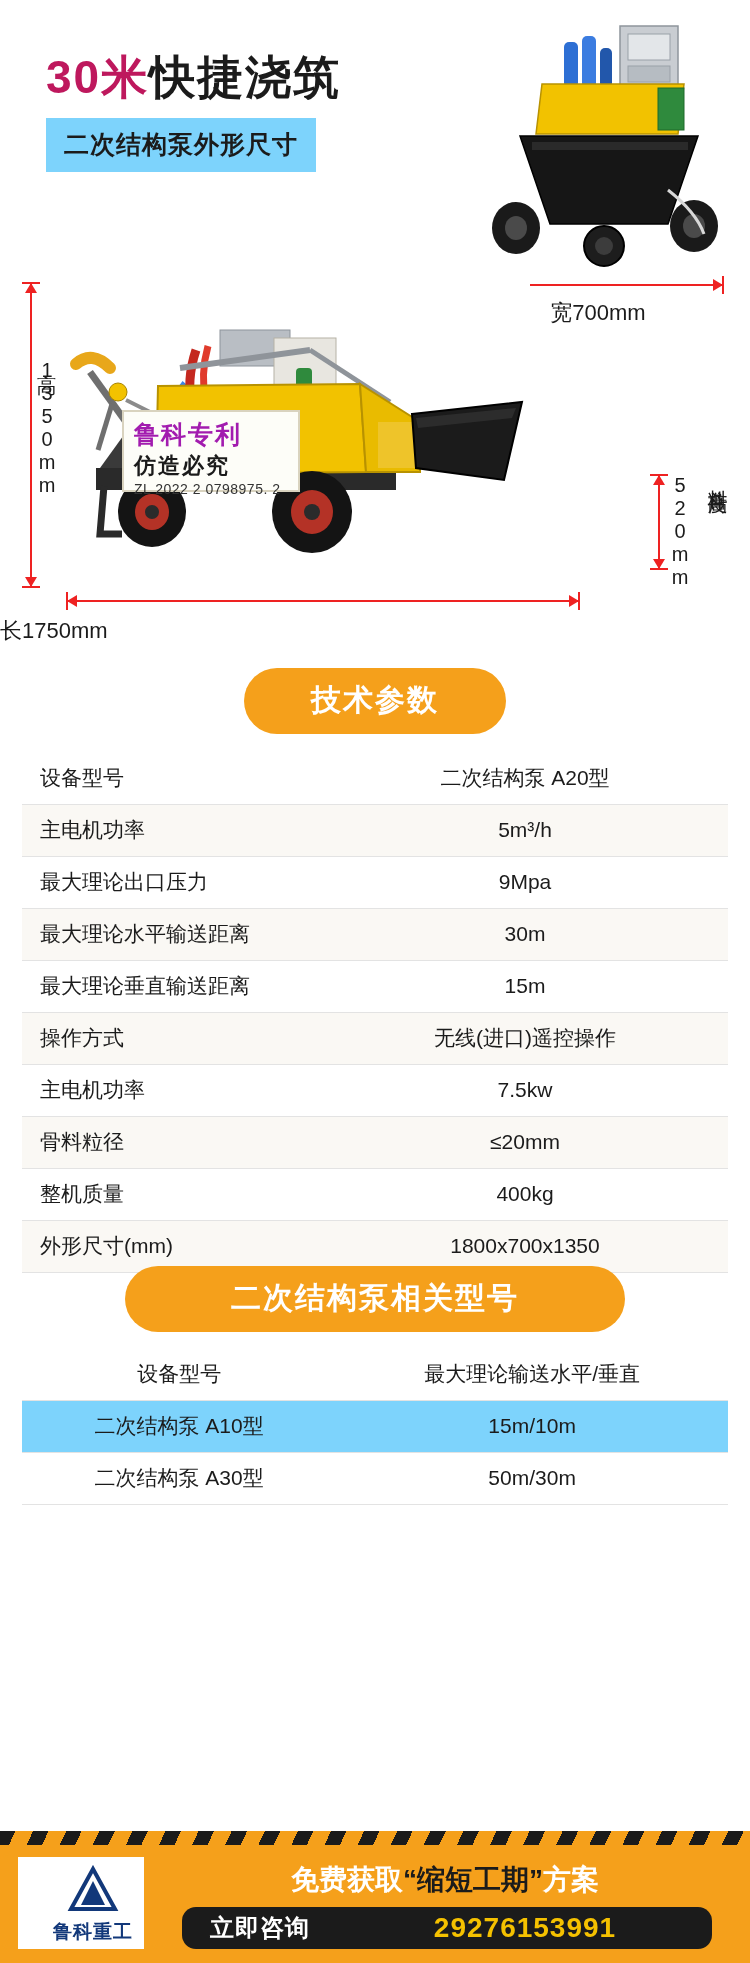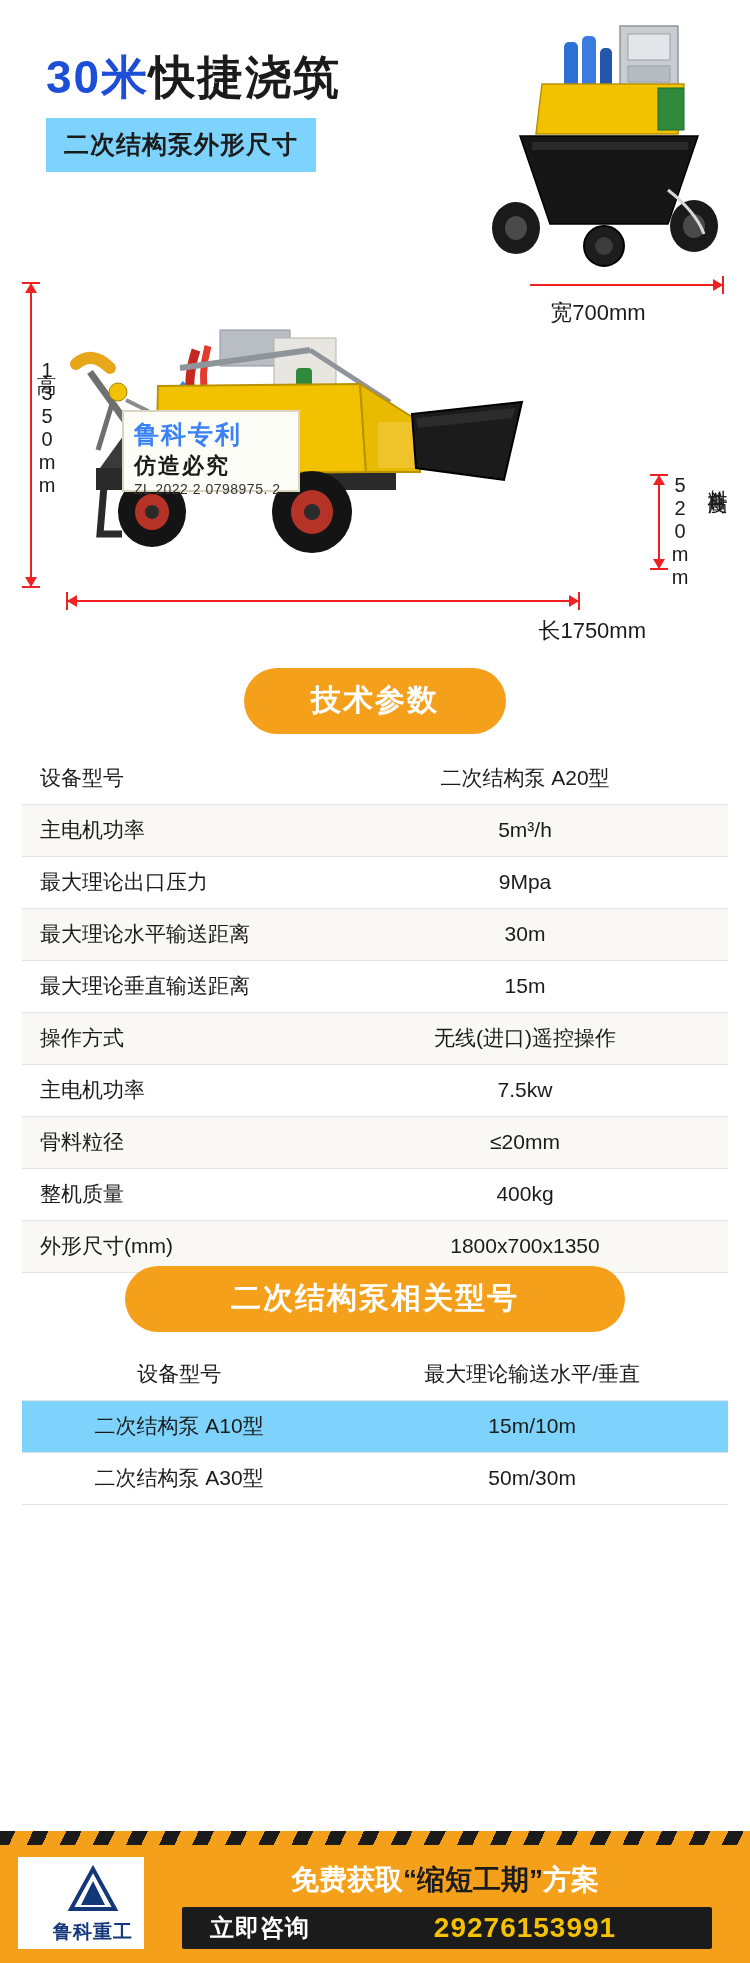--- a/index.html
+++ b/index.html
@@ -20,21 +20,21 @@
     height: 330px;
     padding: 40px 0 0 46px;
   }
   .title-main {
     font-size: 46px;
     font-weight: bold;
     letter-spacing: 2px;
     line-height: 1;
     margin: 14px 0 0 0;
   }
-  .title-main .accent { color: #1d4ed8; }
+  .title-main .accent { color: #be185d; }
   .title-main .dark { color: #1b1b1b; }
   .title-sub {
     display: inline-block;
     margin-top: 18px;
     background: #7dd3fc;
     color: #1b1b1b;
     font-size: 25px;
     font-weight: bold;
     letter-spacing: 1px;
     padding: 10px 18px 11px 18px;
@@ -201,40 +201,40 @@
     font-size: 28px;
     font-weight: bold;
     color: #ffffff;
   }
   .footer-headline .hl { color: #1b1b1b; margin-top: 34px; }
   .cta {
     position: absolute;
     left: 182px; top: 76px;
     width: 530px; height: 42px;
     background: #1b1b1b;
-    border-radius: 2px;
+    border-radius: 14px;
     display: flex;
     align-items: center;
   }
   .cta .label {
     width: 156px; text-align: center;
     color: #ffffff; font-size: 24px; font-weight: bold; letter-spacing: 1px;
   }
   .cta .phone {
     flex: 1; text-align: center;
     color: #f5c100; font-size: 28px; font-weight: bold; letter-spacing: 1px;
   }
 
   
   .placard {
     position: absolute;
     background: #fdfdf8;
     border: 2px solid #d9d3bf;
   }
-  .placard .l1 { font-size: 25px; font-weight: bold; color: #3b82f6; letter-spacing: 2px; }
+  .placard .l1 { font-size: 25px; font-weight: bold; color: #a21caf; letter-spacing: 2px; }
   .placard .l2 { font-size: 22px; font-weight: bold; color: #1b1b1b; letter-spacing: 2px; }
   .placard .l3 { font-size: 14px; color: #333; letter-spacing: 0.5px; }
 </style>
 </head>
 <body>
 
 <div class="header">
   <div class="title-main">
     <span class="accent">30米</span><span class="dark">快捷浇筑</span>
   </div>
@@ -352,21 +352,21 @@
   <div class="dim-label vertical" style="position:absolute; right:60px; top:212px;">520mm</div>
   <div class="dim-label vertical" style="position:absolute; right:22px; top:212px;">料斗高度</div>
 
   <div class="arrow-h" style="left:66px; right:170px; bottom:42px;">
     <div class="line"></div>
       <div class="cap l"></div>
       <div class="cap r"></div>
     <div class="head l"></div>
       <div class="head r"></div>
   </div>
-  <div class="dim-label big" style="position:absolute; left:0; right:104px; bottom:6px; text-align:right;">长1750mm</div>
+  <div class="dim-label big" style="position:absolute; left:0; right:104px; bottom:6px; text-align:left;">长1750mm</div>
 </div>
 
 <div style="position:absolute; left:0; top:668px; width:750px;">
   <div class="pill w1">技术参数</div>
 
   <table class="spec-table">
     <tbody>
       <tr>
         <td class="k">设备型号</td>
         <td class="v">二次结构泵 A20型</td>

